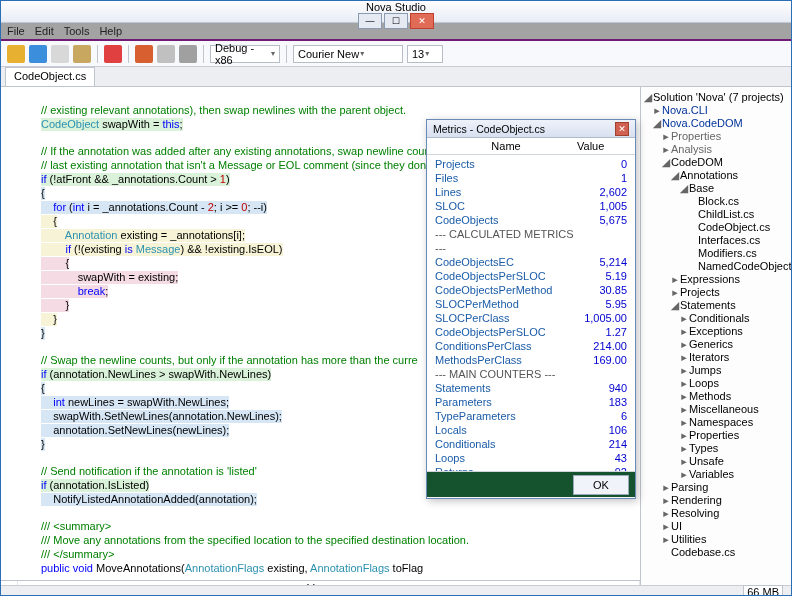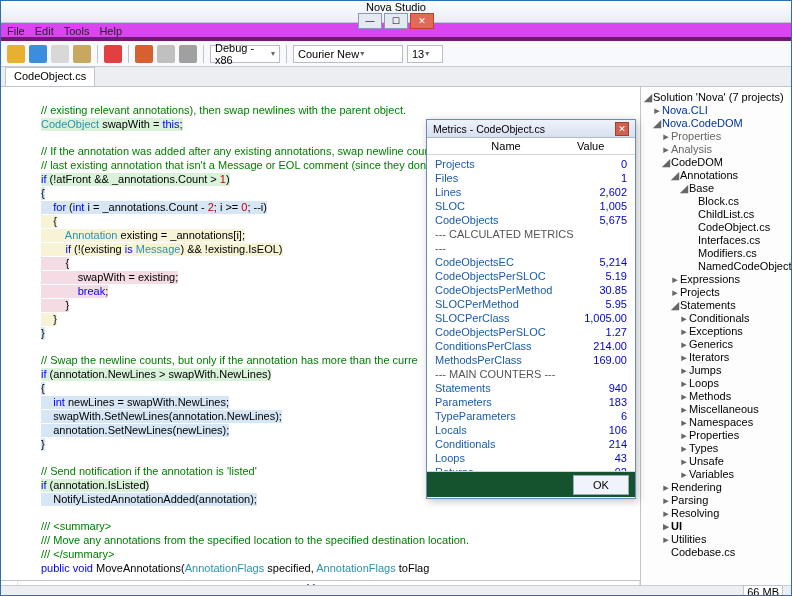--- a/index.html
+++ b/index.html
@@ -3,21 +3,21 @@
 <meta charset="utf-8">
 <style>
 * { box-sizing: border-box; margin: 0; padding: 0; font-family: "Segoe UI", Tahoma, sans-serif; font-size: 11px; }
 body { width: 792px; height: 596px; background: #f0f0f0; overflow: hidden; position: relative; border: 1px solid #2a6fb5; }
 .titlebar { height: 22px; background: linear-gradient(#fdfdfe,#e8edf5); display:flex; align-items:center; padding: 0 4px; border-bottom: 1px solid #c0c8d8; flex-direction: column;}
 .titlebar .icon { width:14px; height:14px; background:#3a8edb; border-radius:2px; margin-right:4px;}
 .titlebar .title { flex:1; color:#000;}
 .winbtns { display:flex; gap:2px;}
 .winbtn { width:24px; height:16px; border:1px solid #8a9ab0; background:#e4e9f2; display:flex;align-items:center;justify-content:center;font-size:9px;}
 .winbtn.close { background:#e06c58; color:#fff; border-color:#c04030;}
-.menubar { height:18px; background:#d946ef; display:flex; gap:10px; padding:2px 6px; border-bottom:4px solid #701a75;}
+.menubar { height:18px; background:#a3a3a3; display:flex; gap:10px; padding:2px 6px; border-bottom:2px solid #701a75;}
 .menubar span { color:#222; }
 .toolbar { height:26px; background:#f7f9fc; border-bottom:1px solid #c8ccd4; display:flex; align-items:center; padding:0 6px; gap:4px;}
 .tbtn { width:18px; height:18px; border-radius:2px; display:inline-block;}
 .sep { width:1px; height:18px; background:#c0c4cc; margin:0 2px;}
 .combo { height:18px; border:1px solid #b8bcc4; background:#fff; padding:0 4px; display:flex;align-items:center;gap:1px; font-size:11px;}
 .combo .dd { color:#666;font-size:8px;}
 .tabstrip { height:20px; background:#eceef2; display:flex; padding-left:4px; border-bottom:1px solid #c0c4cc;}
 .tab { padding:2px 8px; background:#fff; border:1px solid #c0c4cc; border-bottom:none; margin-right:2px;}
 .main { display:flex; height: calc(596px - 22px - 18px - 26px - 20px - 12px); }
 .editor { flex:1; background:#fff; overflow:hidden; position:relative; border-right:1px solid #c0c4cc;}
@@ -135,21 +135,21 @@
 <span class="hl-blue">    annotation.SetNewLines(newLines);</span>
 <span class="hl-blue">}</span>
 
 <span class="c-green">// Send notification if the annotation is 'listed'</span>
 <span class="hl-green"><span class="c-blue">if</span><span> (annotation.IsListed)</span></span>
 <span class="hl-blue">    NotifyListedAnnotationAdded(annotation);</span>
 
 <span class="c-green">/// &lt;summary&gt;</span>
 <span class="c-green">/// Move any annotations from the specified location to the specified destination location.</span>
 <span class="c-green">/// &lt;/summary&gt;</span>
-<span><span class="c-blue">public void</span><span> MoveAnnotations(</span><span class="c-teal">AnnotationFlags</span><span> specified, </span><span class="c-teal">AnnotationFlags</span><span> toFlag</span></span>
+<span><span class="c-blue">public void</span><span> MoveAnnotations(</span><span class="c-teal">AnnotationFlags</span><span> existing, </span><span class="c-teal">AnnotationFlags</span><span> toFlag</span></span>
 </div>
 
     <div class="bottom">
       <div class="msg-head">
         <div style="width:12px"></div>
         <div style="flex:1;text-align:center">Message</div>
       </div>
 
     </div>
   </div>
@@ -179,24 +179,24 @@
         <div class="tn " style="padding-left: 36px;"><span class="exp">▸</span>Iterators</div>
         <div class="tn " style="padding-left: 36px;"><span class="exp">▸</span>Jumps</div>
         <div class="tn " style="padding-left: 36px;"><span class="exp">▸</span>Loops</div>
         <div class="tn " style="padding-left: 36px;"><span class="exp">▸</span>Methods</div>
         <div class="tn " style="padding-left: 36px;"><span class="exp">▸</span>Miscellaneous</div>
         <div class="tn " style="padding-left: 36px;"><span class="exp">▸</span>Namespaces</div>
         <div class="tn " style="padding-left: 36px;"><span class="exp">▸</span>Properties</div>
         <div class="tn " style="padding-left: 36px;"><span class="exp">▸</span>Types</div>
         <div class="tn " style="padding-left: 36px;"><span class="exp">▸</span>Unsafe</div>
         <div class="tn " style="padding-left: 36px;"><span class="exp">▸</span>Variables</div>
+        <div class="tn " style="padding-left: 18px;"><span class="exp">▸</span>Parsing</div>
         <div class="tn " style="padding-left: 18px;"><span class="exp">▸</span>Rendering</div>
-        <div class="tn " style="padding-left: 18px;"><span class="exp">▸</span>Parsing</div>
         <div class="tn " style="padding-left: 18px;"><span class="exp">▸</span>Resolving</div>
-        <div class="tn " style="padding-left: 18px; font-weight: bold;"><span class="exp">▸</span>UI</div>
+        <div class="tn " style="padding-left: 18px;"><span class="exp">▸</span>UI</div>
         <div class="tn " style="padding-left: 18px;"><span class="exp">▸</span>Utilities</div>
         <div class="tn " style="padding-left: 18px;"><span class="exp"></span>Codebase.cs</div>
       </div>
   </div>
 </div>
 
 <div class="statusbar">
   <span style="border:1px solid #c0c4cc;padding:0 3px;background:#fff;">66 MB</span>
 </div>
 

